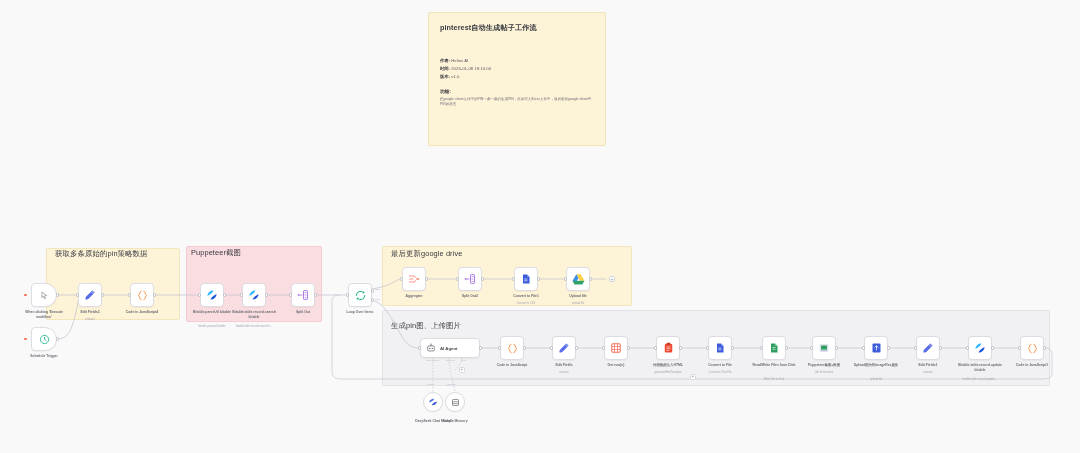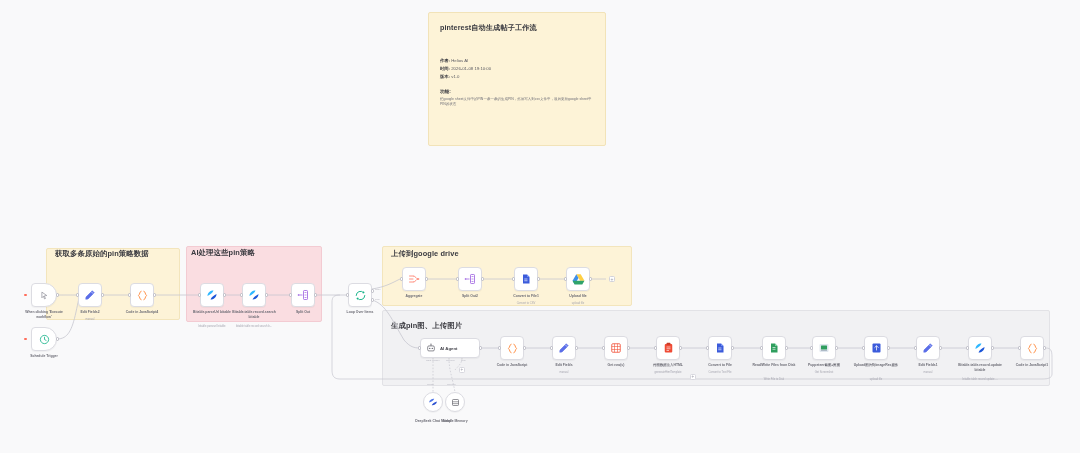--- a/index.html
+++ b/index.html
@@ -33,21 +33,21 @@
   .sticky-yellow { background:#fdf3d7; border:1px solid #f3e5bc; }
   .sticky-pink   { background:#fadde1; border:1px solid #f3cbd2; }
   .sticky-gray   { background:#f1f1f3; border:1px solid #e2e2e6; }
 
   .s-fetch  { left:46px;  top:248px; width:134px; height:72px; }
   .s-ai     { left:186px; top:246px; width:136px; height:76px; }
   .s-drive  { left:382px; top:246px; width:250px; height:60px; }
   .s-gen    { left:382px; top:310px; width:668px; height:76px; }
 
   .s-title {
-    position:absolute; font-size:7.4px; font-weight:700; color:#3a3a40;
+    position:absolute; font-size:7.4px; font-weight:400; color:#3a3a40;
     letter-spacing:.1px; white-space:nowrap;
   }
   .t-fetch { left:55px;  top:249px; }
   .t-ai    { left:191px; top:248px; }
   .t-drive { left:391px; top:249px; }
   .t-gen   { left:391px; top:321px; }
 
   
   .node { position:absolute; }
   .nbox {
@@ -114,22 +114,22 @@
   <div class="doc-func-h">功能:</div>
   <div class="doc-func-b">把google sheet文件中的PIN一条一条的生成PIN，然后写入到csv文件中，最后更新google sheet中PIN的状态</div>
 </div>
 
 <div class="sticky sticky-yellow s-fetch"></div>
 <div class="sticky sticky-pink s-ai"></div>
 <div class="sticky sticky-yellow s-drive"></div>
 <div class="sticky sticky-gray s-gen"></div>
 
 <div class="s-title t-fetch">获取多条原始的pin策略数据</div>
-<div class="s-title t-ai">AI处理这些pin策略</div>
-<div class="s-title t-drive">上传到google drive</div>
+<div class="s-title t-ai">Puppeteer截图</div>
+<div class="s-title t-drive">最后更新google drive</div>
 <div class="s-title t-gen">生成pin图、上传图片</div>
 
 <svg class="wires">
   <g fill="none" stroke="#c6c6cf" stroke-width="0.8">
     <path d="M57,295 C66,295 70,295 78,295"></path>
     <path d="M57,339 C68,339 72,330 76,312 C78,302 80,296 78,295"></path>
     <path d="M104,295 L130,295"></path>
     <path d="M156,295 L200,295"></path>
     <path d="M226,295 L242,295"></path>
     <path d="M268,295 L291,295"></path>

